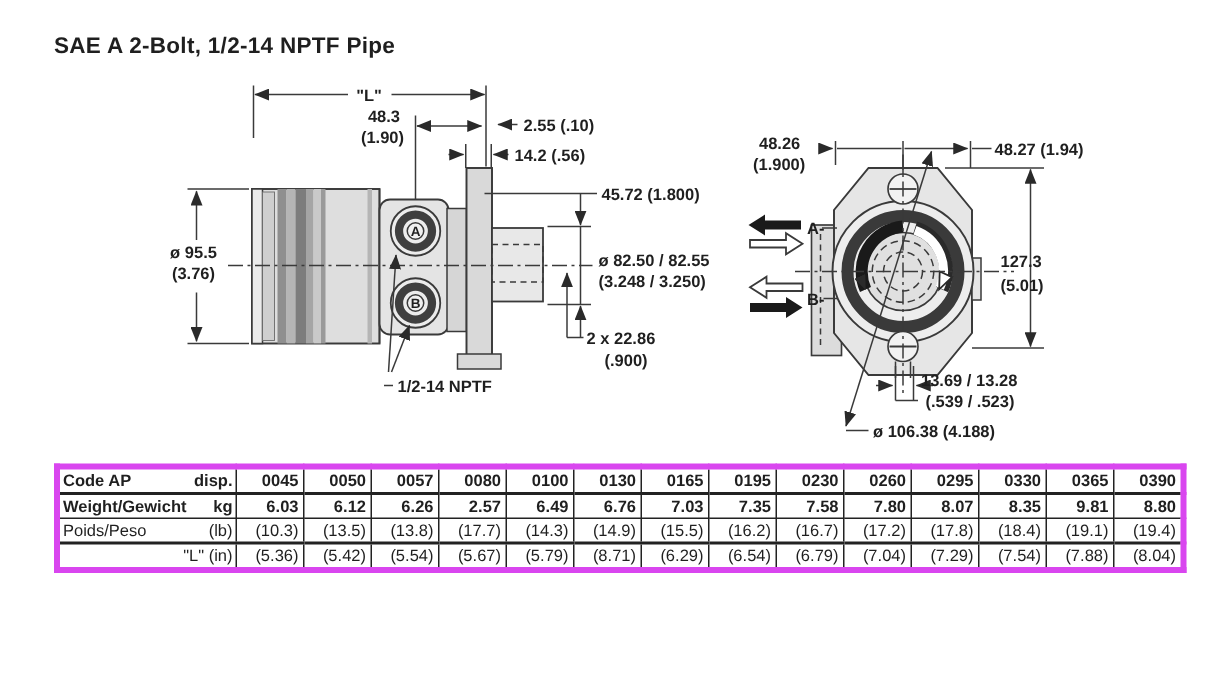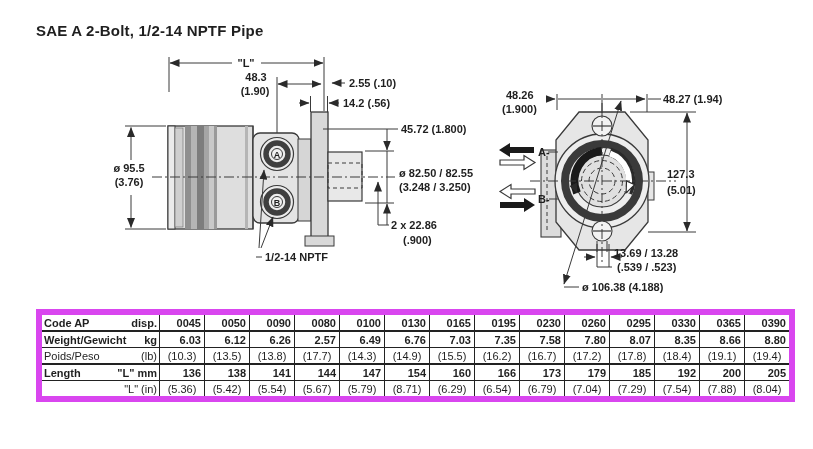--- a/index.html
+++ b/index.html
@@ -4,26 +4,26 @@
 <style>
   html,body{margin:0;padding:0;background:#fff;}
   #canvas{position:relative;width:813px;height:449px;background:#ffffff;overflow:hidden;
           font-family:"Liberation Sans",sans-serif;color:#1f1f1f;}
   #title{position:absolute;left:36px;top:22px;font-size:15px;font-weight:700;letter-spacing:.2px;}
   #drawing{position:absolute;left:0;top:0;}
   svg text{font-family:"Liberation Sans",sans-serif;font-size:11px;font-weight:700;fill:#1f1f1f;}
   svg text.port{font-size:9px;text-anchor:middle;}
   
   #tablewrap{position:absolute;left:36px;top:309px;}
-  table{border-collapse:collapse;table-layout:fixed;border:6px solid #d946ef;font-size:11px;}
+  table{border-collapse:collapse;table-layout:fixed;border:4px solid #d946ef;font-size:11px;}
   td{border:1px solid #222;padding:0 3px;height:15px;text-align:right;white-space:nowrap;overflow:hidden;}
   td.lbl{width:113px;text-align:left;padding:0 2px;}
   td.lbl .cellflex{display:flex;justify-content:space-between;align-items:baseline;}
   tr.bold td{font-weight:700;}
-  tr.norm td{font-weight:400;text-align:center;}
+  tr.norm td{font-weight:400;}
   tr.sep td{border-bottom:2px solid #222;}
   td.v{width:38px;}
   .u-bold{font-weight:700;} .u-norm{font-weight:400;}
 </style>
 </head>
 <body>
 
 <div id="canvas">
   <div id="title">SAE A 2-Bolt, 1/2-14 NPTF Pipe</div>
 
@@ -247,21 +247,21 @@
       <tbody>
         <tr class="bold sep">
           <td class="lbl">
               <div class="cellflex">
             <span class="u-bold">Code AP</span>
             <span class="u-bold">disp.</span>
           </div>
             </td>
         <td class="v">0045</td>
             <td class="v">0050</td>
-            <td class="v">0090</td>
+            <td class="v">0057</td>
             <td class="v">0080</td>
             <td class="v">0100</td>
             <td class="v">0130</td>
             <td class="v">0165</td>
             <td class="v">0195</td>
             <td class="v">0230</td>
             <td class="v">0260</td>
             <td class="v">0295</td>
             <td class="v">0330</td>
             <td class="v">0365</td>
@@ -279,21 +279,21 @@
             <td class="v">6.26</td>
             <td class="v">2.57</td>
             <td class="v">6.49</td>
             <td class="v">6.76</td>
             <td class="v">7.03</td>
             <td class="v">7.35</td>
             <td class="v">7.58</td>
             <td class="v">7.80</td>
             <td class="v">8.07</td>
             <td class="v">8.35</td>
-            <td class="v">8.66</td>
+            <td class="v">9.81</td>
             <td class="v">8.80</td>
           </tr>
         <tr class="norm sep">
           <td class="lbl">
               <div class="cellflex">
             <span class="u-norm">Poids/Peso</span>
             <span class="u-norm">(lb)</span>
           </div>
             </td>
         <td class="v">(10.3)</td>
@@ -303,42 +303,20 @@
             <td class="v">(14.3)</td>
             <td class="v">(14.9)</td>
             <td class="v">(15.5)</td>
             <td class="v">(16.2)</td>
             <td class="v">(16.7)</td>
             <td class="v">(17.2)</td>
             <td class="v">(17.8)</td>
             <td class="v">(18.4)</td>
             <td class="v">(19.1)</td>
             <td class="v">(19.4)</td>
-          </tr>
-        <tr class="bold">
-          <td class="lbl">
-              <div class="cellflex">
-            <span class="u-bold">Length</span>
-            <span class="u-bold">"L" mm</span>
-          </div>
-            </td>
-        <td class="v">136</td>
-            <td class="v">138</td>
-            <td class="v">141</td>
-            <td class="v">144</td>
-            <td class="v">147</td>
-            <td class="v">154</td>
-            <td class="v">160</td>
-            <td class="v">166</td>
-            <td class="v">173</td>
-            <td class="v">179</td>
-            <td class="v">185</td>
-            <td class="v">192</td>
-            <td class="v">200</td>
-            <td class="v">205</td>
           </tr>
         <tr class="norm">
           <td class="lbl">
               <div class="cellflex">
             <span class="u-norm"></span>
             <span class="u-norm">"L" (in)</span>
           </div>
             </td>
         <td class="v">(5.36)</td>
             <td class="v">(5.42)</td>

